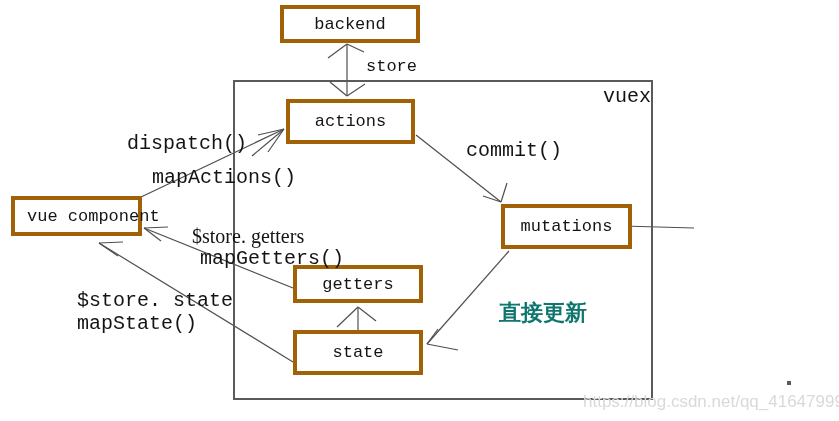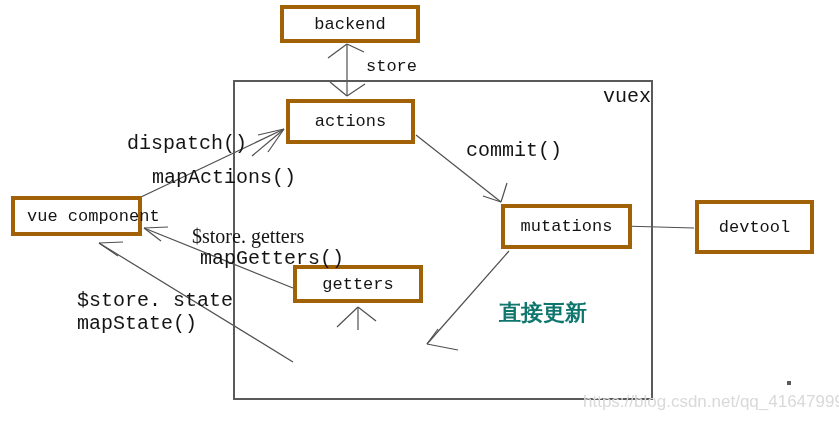--- a/index.html
+++ b/index.html
@@ -130,25 +130,25 @@
   </div>
   <div class="node n-actions">
     <span>actions</span>
   </div>
   <div class="node n-vuecomp">
     <span>vue component</span>
   </div>
   <div class="node n-mutations">
     <span>mutations</span>
   </div>
-  <div class="node n-devtool">
-    <span>devtool</span>
-  </div>
   <div class="node n-getters">
     <span>getters</span>
+  </div>
+  <div class="node n-state">
+    <span>state</span>
   </div>
 
   <div class="lbl l-vuex">vuex</div>
   <div class="lbl l-ajax">store</div>
   <div class="lbl l-dispatch">dispatch()</div>
   <div class="lbl l-mapactions">mapActions()</div>
   <div class="lbl l-commit">commit()</div>
   <div class="lbl l-storegetters">$store. getters</div>
   <div class="lbl l-mapgetters">mapGetters()</div>
   <div class="lbl l-storestate">$store. state</div>

